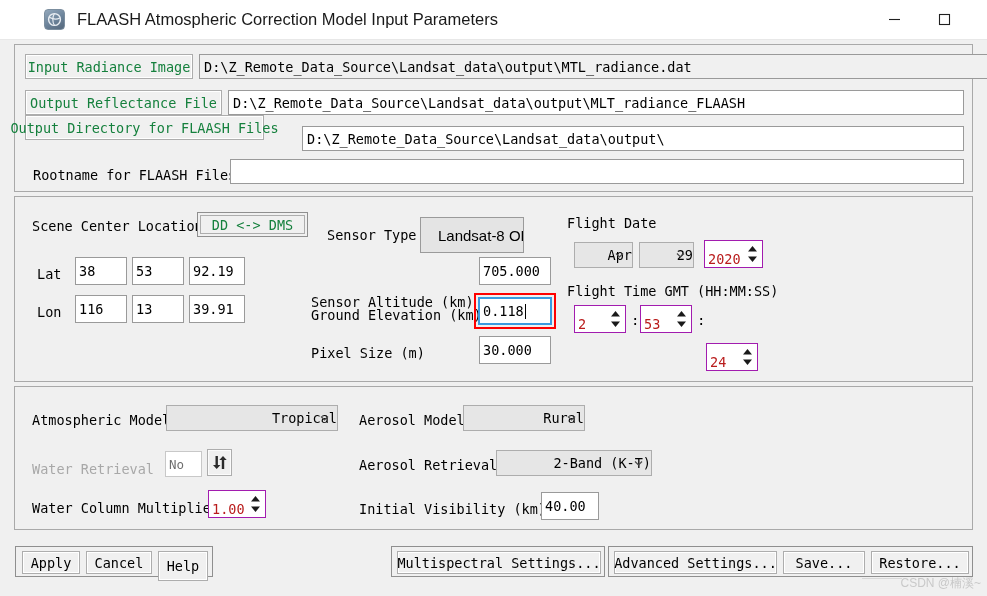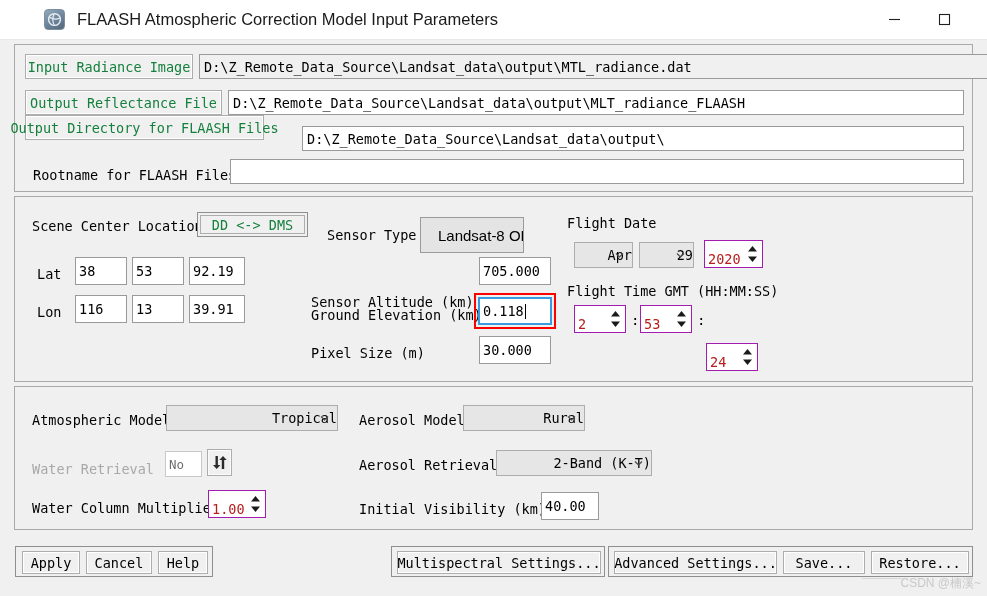--- a/index.html
+++ b/index.html
@@ -512,21 +512,21 @@
     </div>
   </div>
 
   <div class="btn-group" style="left:15px; top:546px; width:198px; height:31px;">
     <div class="push-btn" style="left:6px; top:4px; width:58px; height:23px;">
       <span>Apply</span>
     </div>
     <div class="push-btn" style="left:70px; top:4px; width:66px; height:23px;">
       <span>Cancel</span>
     </div>
-    <div class="push-btn" style="left:142px; top:4px; width:50px; height:23px;">
+    <div class="push-btn" style="left:142px; top:4px; width:50px; height:30px;">
       <span>Help</span>
     </div>
   </div>
 
   <div class="btn-group" style="left:391px; top:546px; width:214px; height:31px;">
     <div class="push-btn" style="left:5px; top:4px; width:204px; height:23px;">
       <span>Multispectral Settings...</span>
     </div>
   </div>
 

